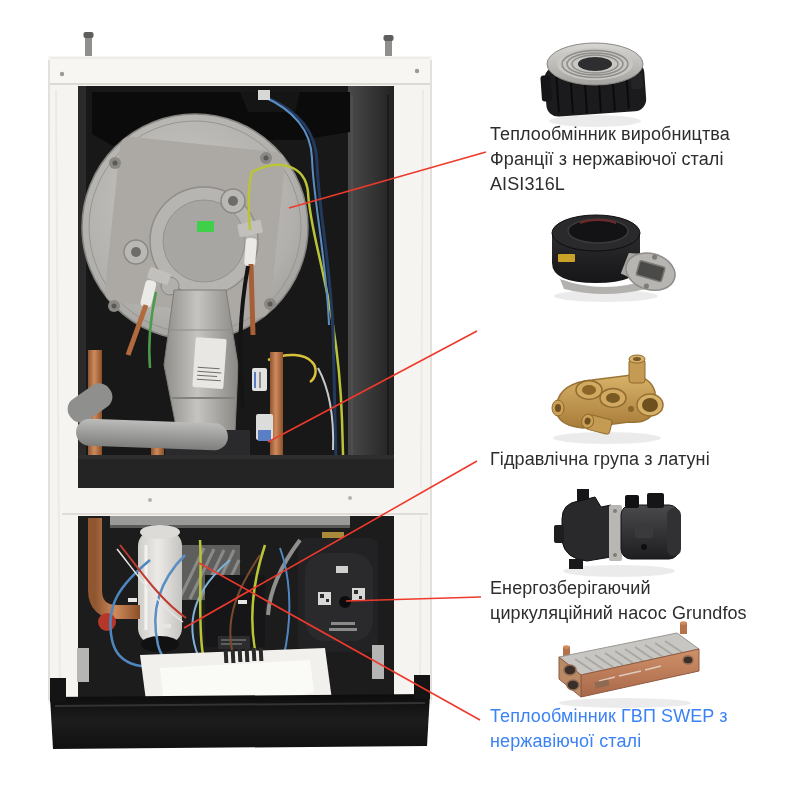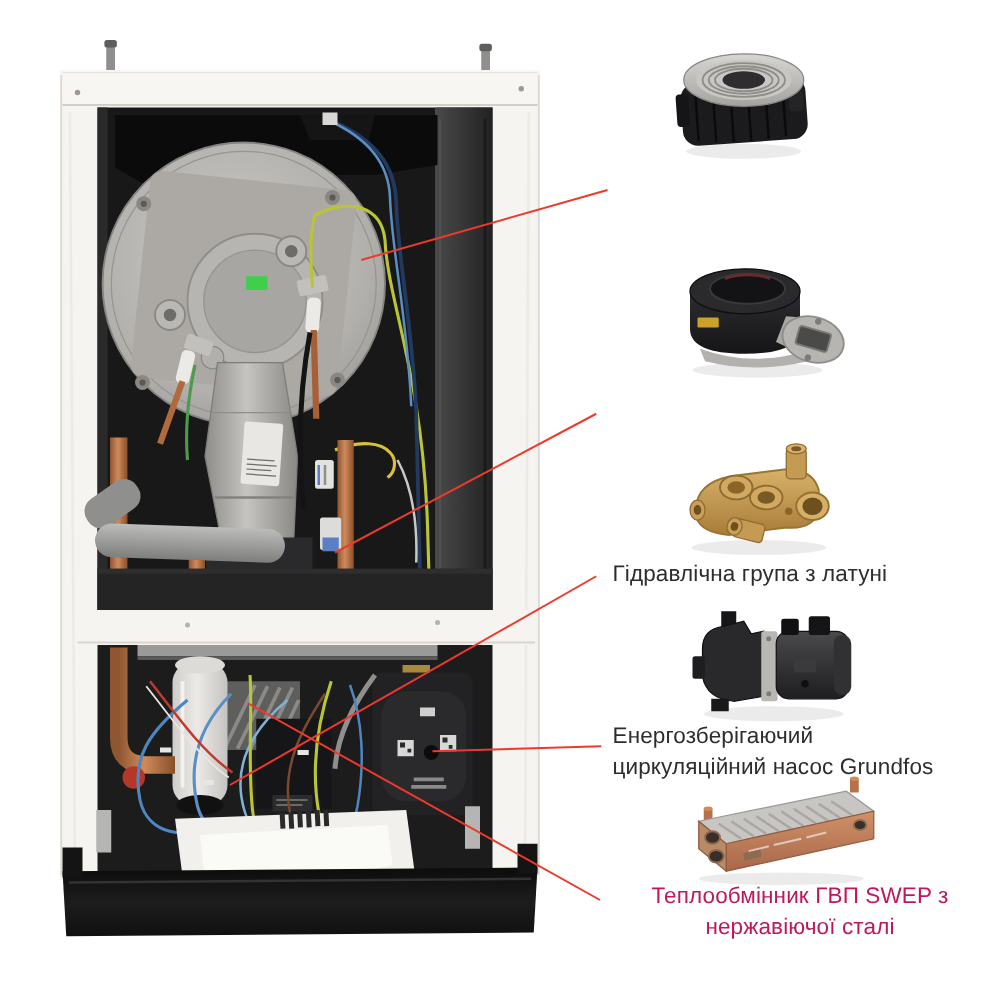--- a/index.html
+++ b/index.html
@@ -424,17 +424,18 @@
   </div>
 
   <svg class="overlay" width="800" height="800" viewBox="0 0 800 800">
       <line x1="289" y1="208" x2="486" y2="152" stroke="#ee3a2c" stroke-width="1.6"></line>
       <line x1="268" y1="442" x2="477" y2="331" stroke="#ee3a2c" stroke-width="1.6"></line>
       <line x1="184" y1="628" x2="477" y2="461" stroke="#ee3a2c" stroke-width="1.6"></line>
       <line x1="346" y1="601" x2="481" y2="597" stroke="#ee3a2c" stroke-width="1.6"></line>
       <line x1="199" y1="563" x2="480" y2="720" stroke="#ee3a2c" stroke-width="1.6"></line>
     </svg>
 
+  <div class="callout-label label-0" style="color: rgb(45, 45, 45);">Теплообмінник виробництва<br>Франції з нержавіючої сталі<br>AISI316L</div>
   <div class="callout-label label-2" style="color: rgb(45, 45, 45);">Гідравлічна група з латуні</div>
   <div class="callout-label label-3" style="color: rgb(45, 45, 45);">Енергозберігаючий<br>циркуляційний насос Grundfos</div>
-  <div class="callout-label label-4" style="color: #be185d; text-align: center;">Теплообмінник ГВП SWEP з<br>нержавіючої сталі</div>
+  <div class="callout-label label-4" style="color: #3b82f6;">Теплообмінник ГВП SWEP з<br>нержавіючої сталі</div>
 
 </div>
 
 </body></html>

